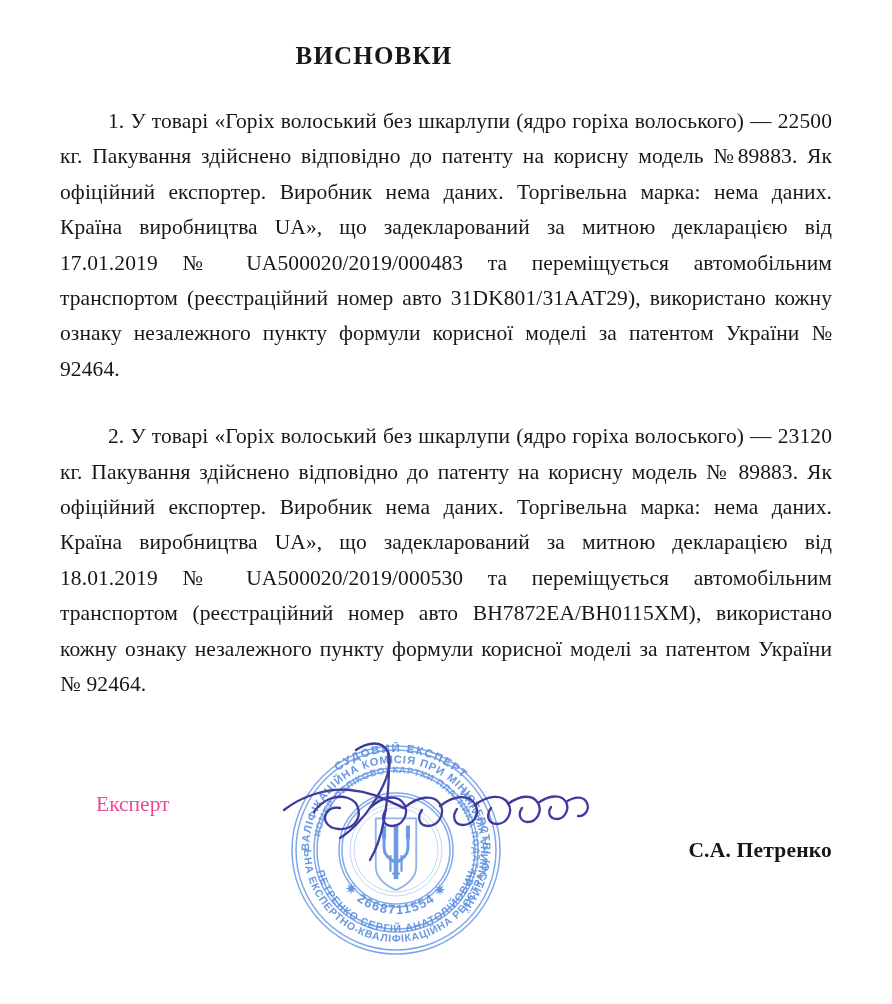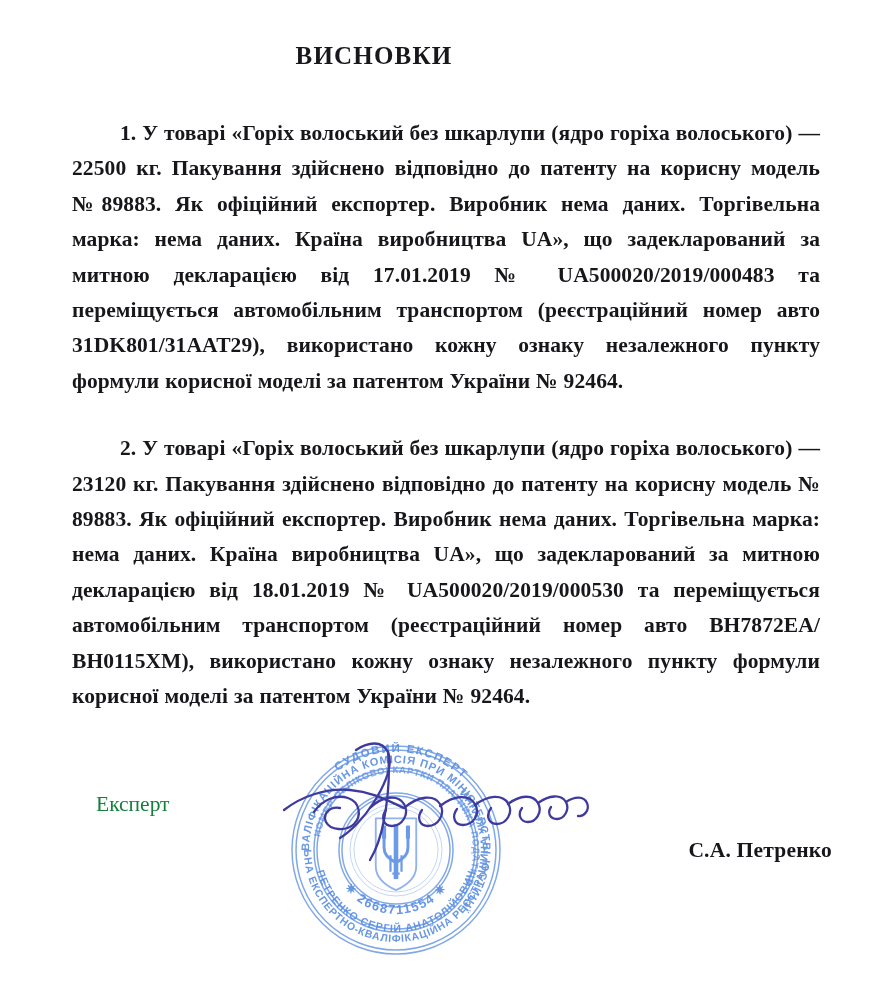--- a/index.html
+++ b/index.html
@@ -56,45 +56,45 @@
     position: absolute;
     left: 60px;
     top: 104px;
     width: 772px;
   }
 
   .para {
     text-align: justify;
     text-align-last: left;
     font-size: 21.5px;
-    font-weight: bold;
+    font-weight: normal;
     line-height: 35.4px;
     color: #17171b;
-    margin: 12px;
+    margin: 0;
     text-indent: 48px;
     letter-spacing: .1px;
     word-spacing: .4px;
   }
   .para.second { margin-top: 32px; }
 
   
   .sign-row {
     position: absolute;
     left: 60px;
     top: 792px;
     width: 772px;
     height: 34px;
   }
   .sign-role {
     position: absolute;
     left: 36px;
     top: 0;
     font-size: 21.5px;
     font-weight: normal;
-    color: #15803d;
+    color: #ec4899;
   }
   .sign-name {
     position: absolute;
     right: 0;
     top: 0;
     font-size: 21.5px;
     font-weight: bold;
     color: #17171b;
     letter-spacing: .2px;
     margin-top: 46px;

